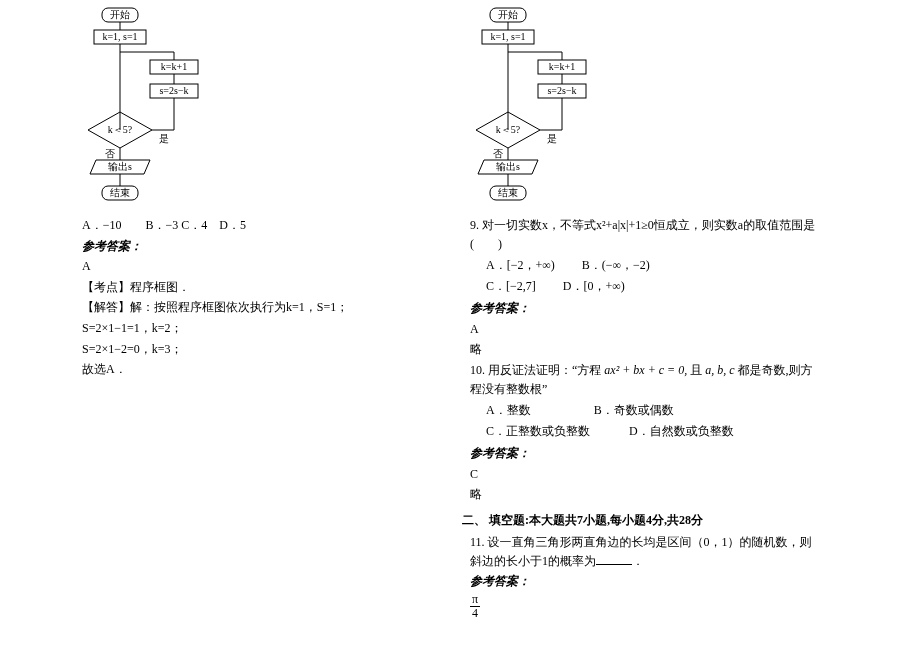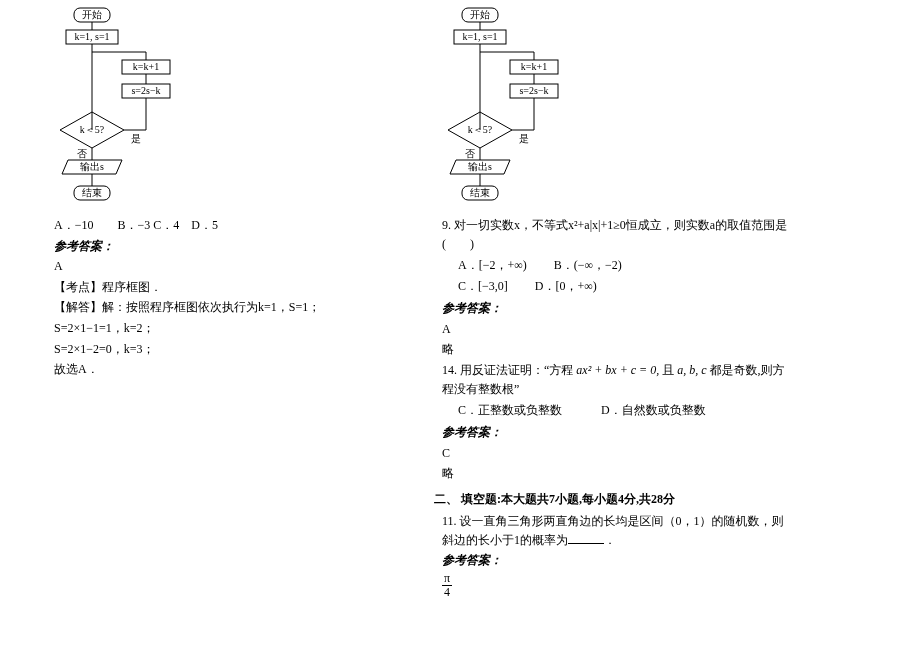--- a/index.html
+++ b/index.html
@@ -10,20 +10,21 @@
     font-size: 12px;
     color: #000;
     width: 920px;
     height: 651px;
     overflow: hidden;
   }
   .page {
     display: flex;
     width: 828px;
     height: 651px;
+    padding-left: 28px;
   }
   .col {
     width: 50%;
     padding: 4px 28px 4px 46px;
     box-sizing: border-box;
   }
   .col-right {
     padding: 4px 28px 4px 20px;
   }
   .line { margin: 2px 8px; line-height: 1.55; }
@@ -137,29 +138,33 @@
         </g>
       </svg>
     </div>
 
     <div class="line">9. 对一切实数x，不等式x²+a|x|+1≥0恒成立，则实数a的取值范围是(　　)</div>
     <div class="opts">
       <span>A．[−2，+∞)</span>　　
       <span>B．(−∞，−2)</span>
     </div>
     <div class="opts">
-      <span>C．[−3,0]</span>　　
+      <span>C．[−2,7]</span>　　
       <span>D．[0，+∞)</span>
     </div>
     <div class="line answer-lbl">参考答案：</div>
     <div class="line">A</div>
     <div class="line">略</div>
 
     <div class="line">
-      <span>14. 用反证法证明：“方程 </span><span class="math-img">ax² + bx + c = 0,</span><span> 且 </span><span class="math-img">a, b, c</span><span> 都是奇数,则方程没有整数根”</span>
+      <span>10. 用反证法证明：“方程 </span><span class="math-img">ax² + bx + c = 0,</span><span> 且 </span><span class="math-img">a, b, c</span><span> 都是奇数,则方程没有整数根”</span>
+    </div>
+    <div class="opts">
+      <span>A．整数</span>　　　　　
+      <span>B．奇数或偶数</span>
     </div>
     <div class="opts">
       <span>C．正整数或负整数</span>　　　
       <span>D．自然数或负整数</span>
     </div>
     <div class="line answer-lbl">参考答案：</div>
     <div class="line">C</div>
     <div class="line">略</div>
 
     <div class="section-title">二、 填空题:本大题共7小题,每小题4分,共28分</div>

